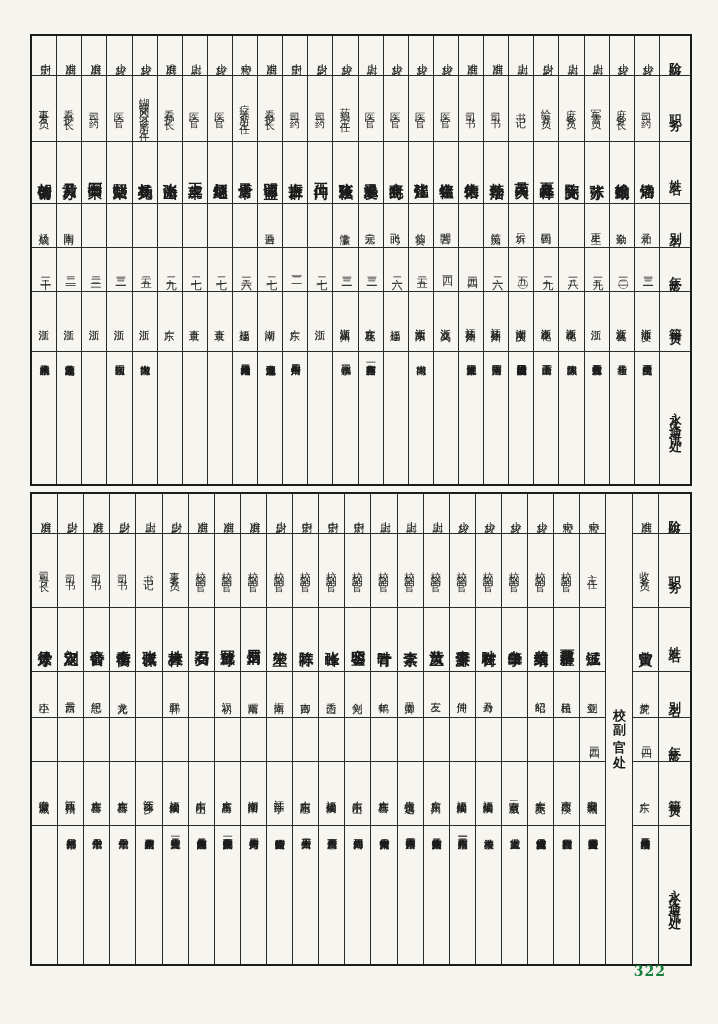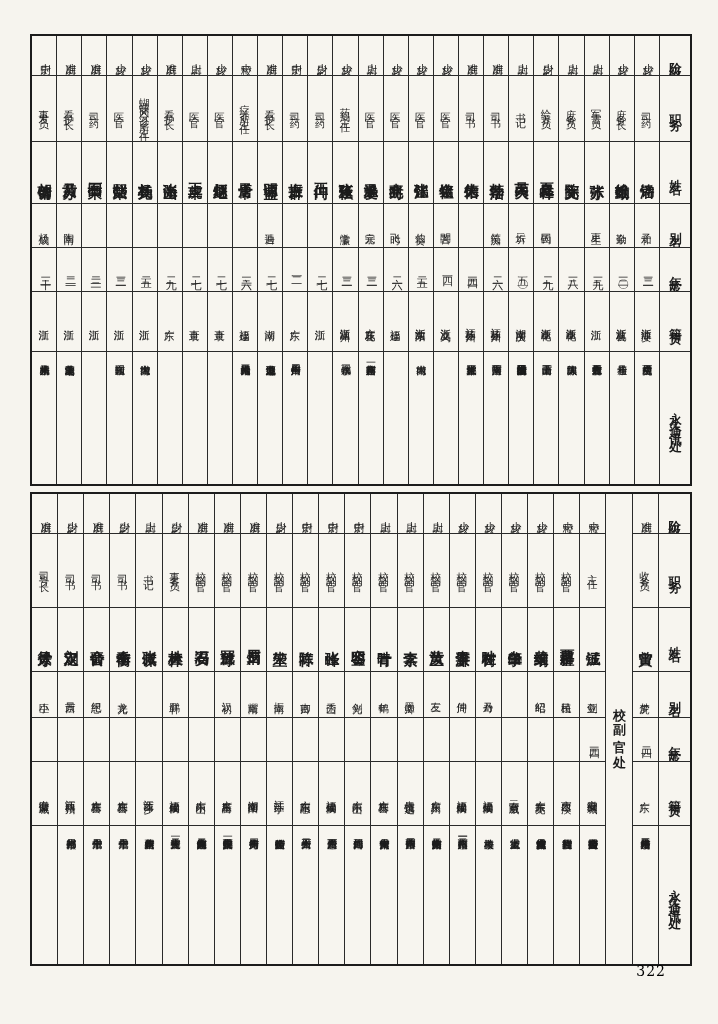--- a/index.html
+++ b/index.html
@@ -79,21 +79,22 @@
     font-size:13px;
     font-weight:700;
     letter-spacing:16px;
     border-bottom:none;
   }
   .page-number{
     position:absolute;
     top:963px;right:52px;
     font-size:14px;
     letter-spacing:1px;
-    color:#000000;
+    color:#15803d;
+    font-weight:bold;
   }
 </style>
 </head>
 <body>
 
 <div class="page">
   <div class="tbl tbl-top" id="table-0">
   <div class="col header-col">
     <div class="cell r-rank">阶级</div>
     <div class="cell r-duty">职务</div>

